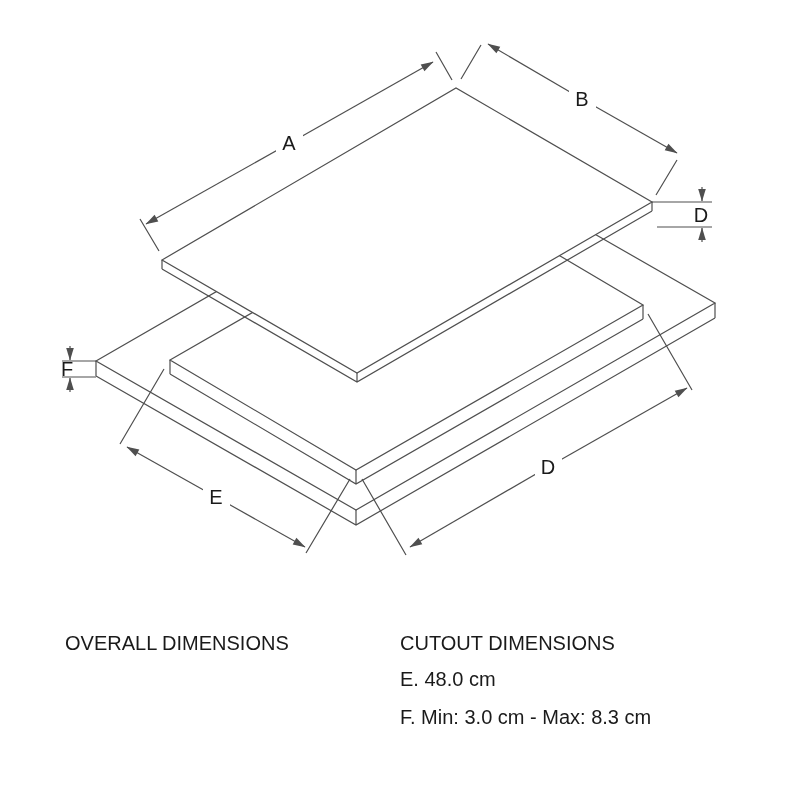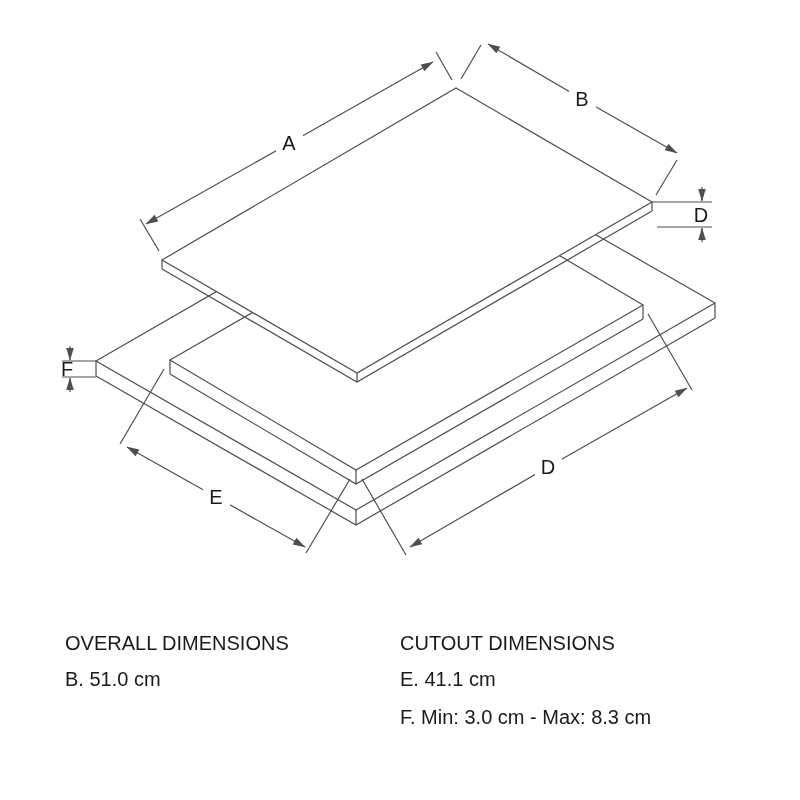--- a/index.html
+++ b/index.html
@@ -115,22 +115,21 @@
         <rect class="mask" x="535" y="455" width="27" height="25"></rect>
         <text x="548" y="474" text-anchor="middle">D</text>
       </g>
 
     </g>
   </svg>
 
   <div class="legend">
     <div class="col col-overall">
       <div class="legend-title">OVERALL DIMENSIONS</div>
-      <div class="legend-row">B. 51.0 cm</div>
     </div>
     <div class="col col-cutout">
       <div class="legend-title">CUTOUT DIMENSIONS</div>
-      <div class="legend-row">E. 41.1 cm</div>
+      <div class="legend-row">E. 48.0 cm</div>
       <div class="legend-row">F. Min: 3.0 cm - Max: 8.3 cm</div>
     </div>
   </div>
 
 </div>
 
 </body></html>

